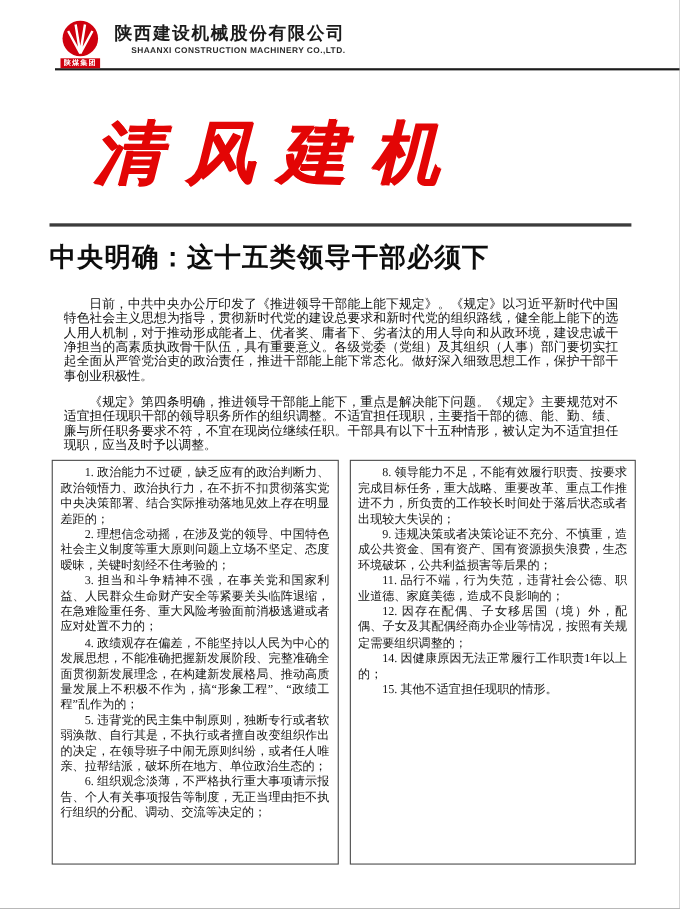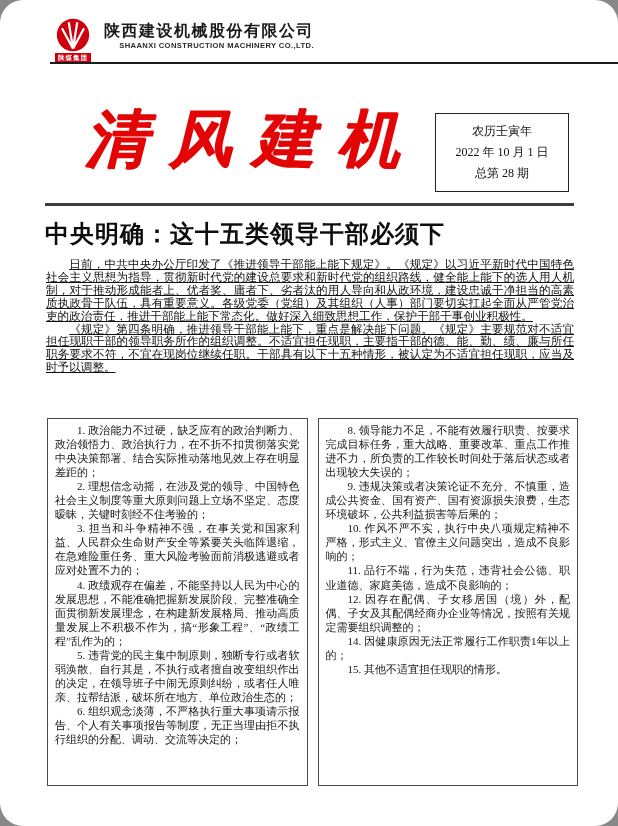--- a/index.html
+++ b/index.html
@@ -1,20 +1,19 @@
 <!DOCTYPE html>
 <html><head>
 <meta charset="utf-8">
 <style>
   html,body{margin:0;padding:0;background:#888;}
   .page{
     width:618px;height:826px;background:#ffffff;position:relative;
     margin:0 auto;font-family:"Liberation Serif",serif;color:#111;
     overflow:hidden;
-    border-radius:23px;
   }
   
   .header{
     position:absolute;left:50px;top:18px;right:0;height:44px;
     border-bottom:2px solid #1c1c1c;
     display:flex;align-items:flex-start;
   }
   .logo-wrap{width:46px;display:flex;flex-direction:column;align-items:center;}
   .logo-circle{width:34px;height:34px;display:block;}
   .logo-badge{
@@ -51,21 +50,21 @@
   .headline{
     position:absolute;left:45px;right:45px;top:218px;
     text-align:left;font-size:24px;font-weight:bold;letter-spacing:1px;
     font-family:"Liberation Serif",serif;color:#0d0d0d;
   }
   
   .intro{
     position:absolute;left:46px;right:44px;top:259px;height:154px;
     font-size:11.6px;line-height:12.9px;text-align:justify;overflow:hidden;
   }
-  .intro p{margin:0;text-indent:2em;text-decoration:underline;}
+  .intro p{margin:12px;text-indent:2em;}
   
   .columns{
     position:absolute;left:47px;top:418px;width:531px;height:368px;
     display:flex;gap:10px;
   }
   .col-box{
     flex:1;border:1px solid #4a4a4a;box-sizing:border-box;
     padding:4px 7px;overflow:hidden;
     font-size:11px;line-height:14.05px;text-align:justify;color:#141414;
   }
@@ -86,25 +85,20 @@
       <div class="logo-badge">陕煤集团</div>
     </div>
     <div class="company">
       <div class="company-cn">陕西建设机械股份有限公司</div>
       <div class="company-en">SHAANXI CONSTRUCTION MACHINERY CO.,LTD.</div>
     </div>
   </div>
 
   <div class="title-row">
     <div class="paper-title">清风建机</div>
-    <div class="issue-box">
-      <div>农历壬寅年</div>
-      <div>2022 年 10 月 1 日</div>
-      <div>总第 28 期</div>
-    </div>
   </div>
 
   <div class="thick-rule"></div>
 
   <div class="headline">中央明确：这十五类领导干部必须下</div>
 
   <div class="intro">
     <p>日前，中共中央办公厅印发了《推进领导干部能上能下规定》。《规定》以习近平新时代中国特色社会主义思想为指导，贯彻新时代党的建设总要求和新时代党的组织路线，健全能上能下的选人用人机制，对于推动形成能者上、优者奖、庸者下、劣者汰的用人导向和从政环境，建设忠诚干净担当的高素质执政骨干队伍，具有重要意义。各级党委（党组）及其组织（人事）部门要切实扛起全面从严管党治吏的政治责任，推进干部能上能下常态化。做好深入细致思想工作，保护干部干事创业积极性。</p>
     <p>《规定》第四条明确，推进领导干部能上能下，重点是解决能下问题。《规定》主要规范对不适宜担任现职干部的领导职务所作的组织调整。不适宜担任现职，主要指干部的德、能、勤、绩、廉与所任职务要求不符，不宜在现岗位继续任职。干部具有以下十五种情形，被认定为不适宜担任现职，应当及时予以调整。</p>
   </div>
@@ -114,21 +108,20 @@
       <p>1. 政治能力不过硬，缺乏应有的政治判断力、政治领悟力、政治执行力，在不折不扣贯彻落实党中央决策部署、结合实际推动落地见效上存在明显差距的；</p>
       <p>2. 理想信念动摇，在涉及党的领导、中国特色社会主义制度等重大原则问题上立场不坚定、态度暧昧，关键时刻经不住考验的；</p>
       <p>3. 担当和斗争精神不强，在事关党和国家利益、人民群众生命财产安全等紧要关头临阵退缩，在急难险重任务、重大风险考验面前消极逃避或者应对处置不力的；</p>
       <p>4. 政绩观存在偏差，不能坚持以人民为中心的发展思想，不能准确把握新发展阶段、完整准确全面贯彻新发展理念，在构建新发展格局、推动高质量发展上不积极不作为，搞“形象工程”、“政绩工程”乱作为的；</p>
       <p>5. 违背党的民主集中制原则，独断专行或者软弱涣散、自行其是，不执行或者擅自改变组织作出的决定，在领导班子中闹无原则纠纷，或者任人唯亲、拉帮结派，破坏所在地方、单位政治生态的；</p>
       <p>6. 组织观念淡薄，不严格执行重大事项请示报告、个人有关事项报告等制度，无正当理由拒不执行组织的分配、调动、交流等决定的；</p>
     </div>
     <div class="col-box">
       <p>8. 领导能力不足，不能有效履行职责、按要求完成目标任务，重大战略、重要改革、重点工作推进不力，所负责的工作较长时间处于落后状态或者出现较大失误的；</p>
       <p>9. 违规决策或者决策论证不充分、不慎重，造成公共资金、国有资产、国有资源损失浪费，生态环境破坏，公共利益损害等后果的；</p>
-      <p>10. 作风不严不实，执行中央八项规定精神不严格，形式主义、官僚主义问题突出，造成不良影响的；</p>
       <p>11. 品行不端，行为失范，违背社会公德、职业道德、家庭美德，造成不良影响的；</p>
       <p>12. 因存在配偶、子女移居国（境）外，配偶、子女及其配偶经商办企业等情况，按照有关规定需要组织调整的；</p>
       <p>14. 因健康原因无法正常履行工作职责1年以上的；</p>
       <p>15. 其他不适宜担任现职的情形。</p>
     </div>
   </div>
 
 </div>
 
 </body></html>

